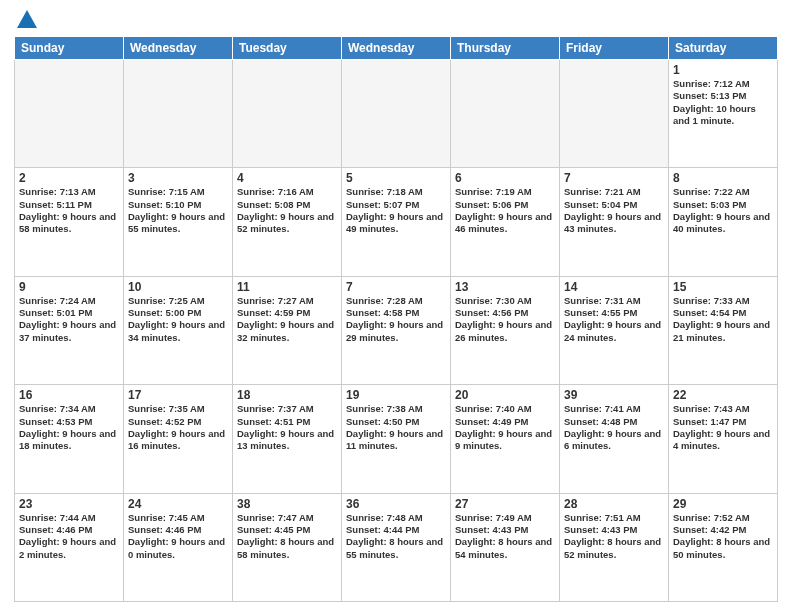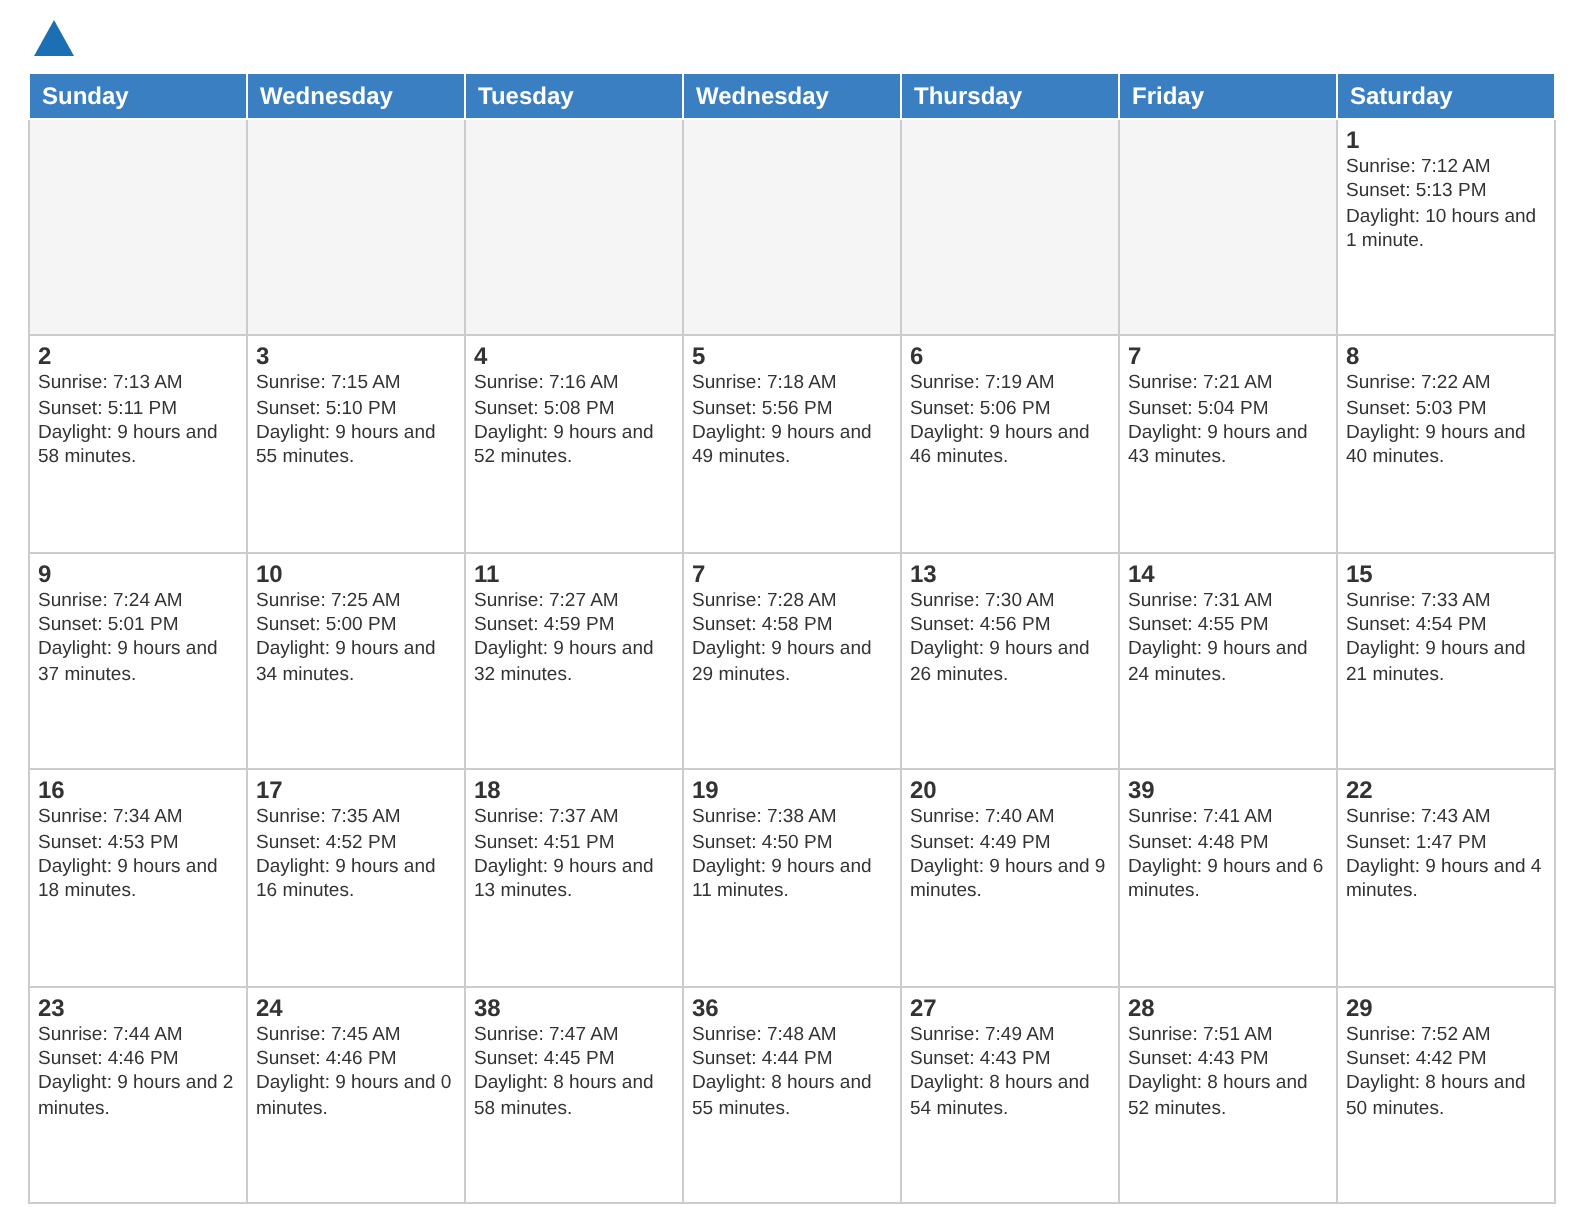--- a/index.html
+++ b/index.html
@@ -93,20 +93,21 @@
     .day-number {
       font-size: 12px;
       font-weight: bold;
       display: block;
       margin-bottom: 1px;
     }
     .day-info {
       font-size: 9.5px;
       line-height: 1.3;
       color: #333;
+      font-weight: bold;
     }
     .last-row td {
       border-bottom: 1px solid #ccc;
     }
   </style>
 </head>
 <body>
 
 <div class="page">
   <div class="header">
@@ -165,21 +166,21 @@
           </td>
           <td>
             <span class="day-number">4</span>
             <div class="day-info">Sunrise: 7:16 AM
 Sunset: 5:08 PM
 Daylight: 9 hours and 52 minutes.</div>
           </td>
           <td>
             <span class="day-number">5</span>
             <div class="day-info">Sunrise: 7:18 AM
-Sunset: 5:56 PM
+Sunset: 5:07 PM
 Daylight: 9 hours and 49 minutes.</div>
           </td>
           <td>
             <span class="day-number">6</span>
             <div class="day-info">Sunrise: 7:19 AM
 Sunset: 5:06 PM
 Daylight: 9 hours and 46 minutes.</div>
           </td>
           <td>
             <span class="day-number">7</span>

